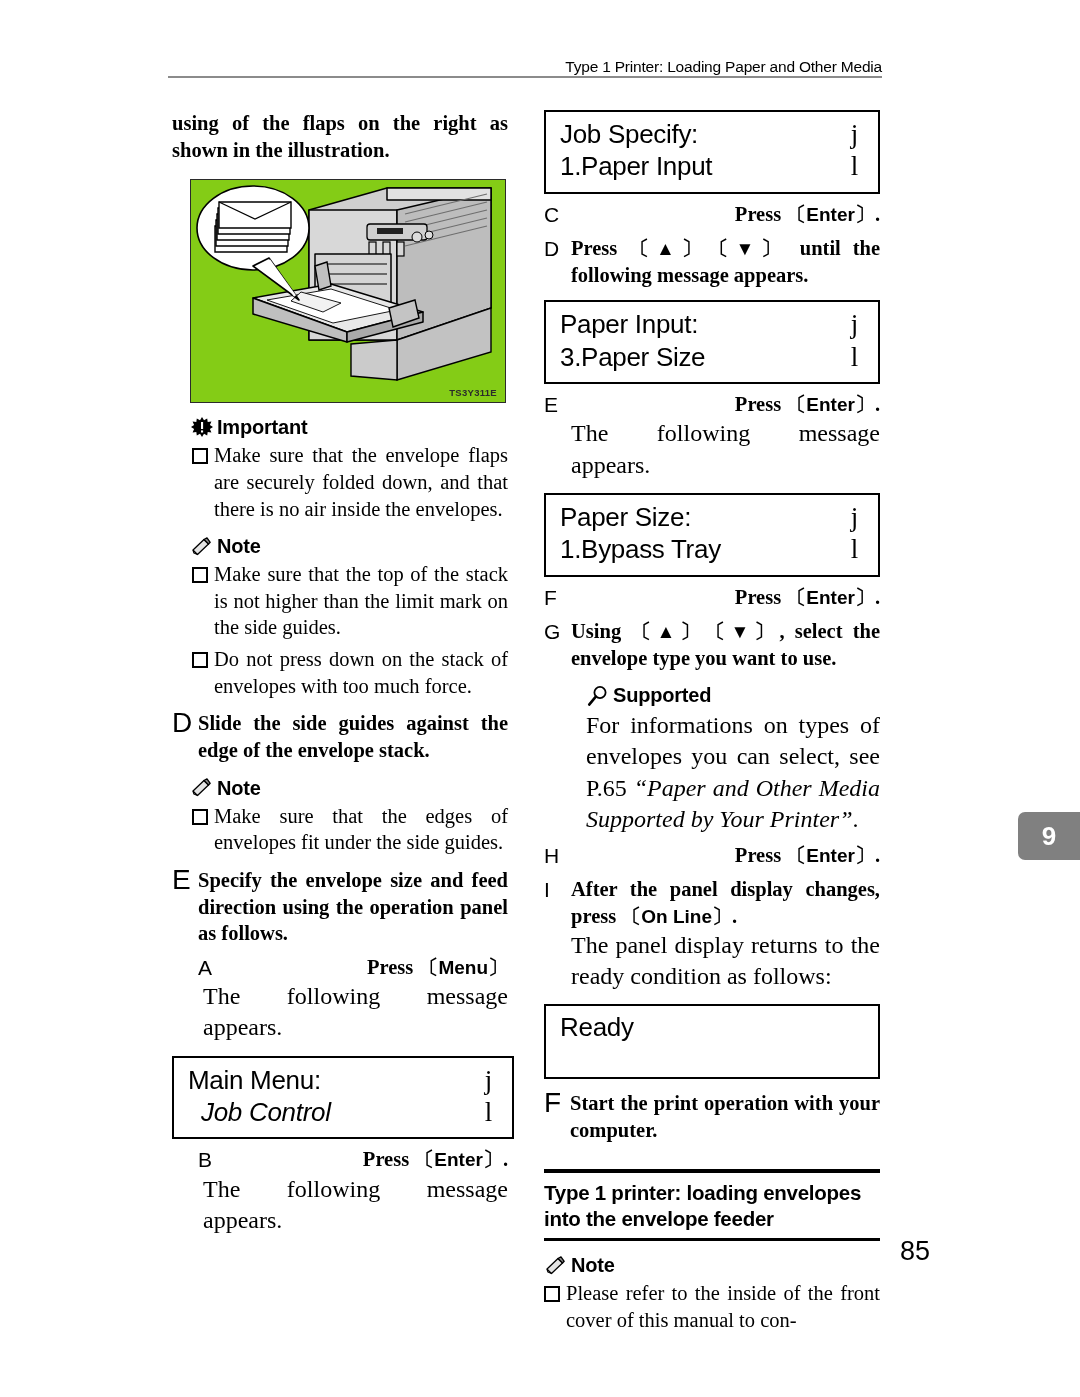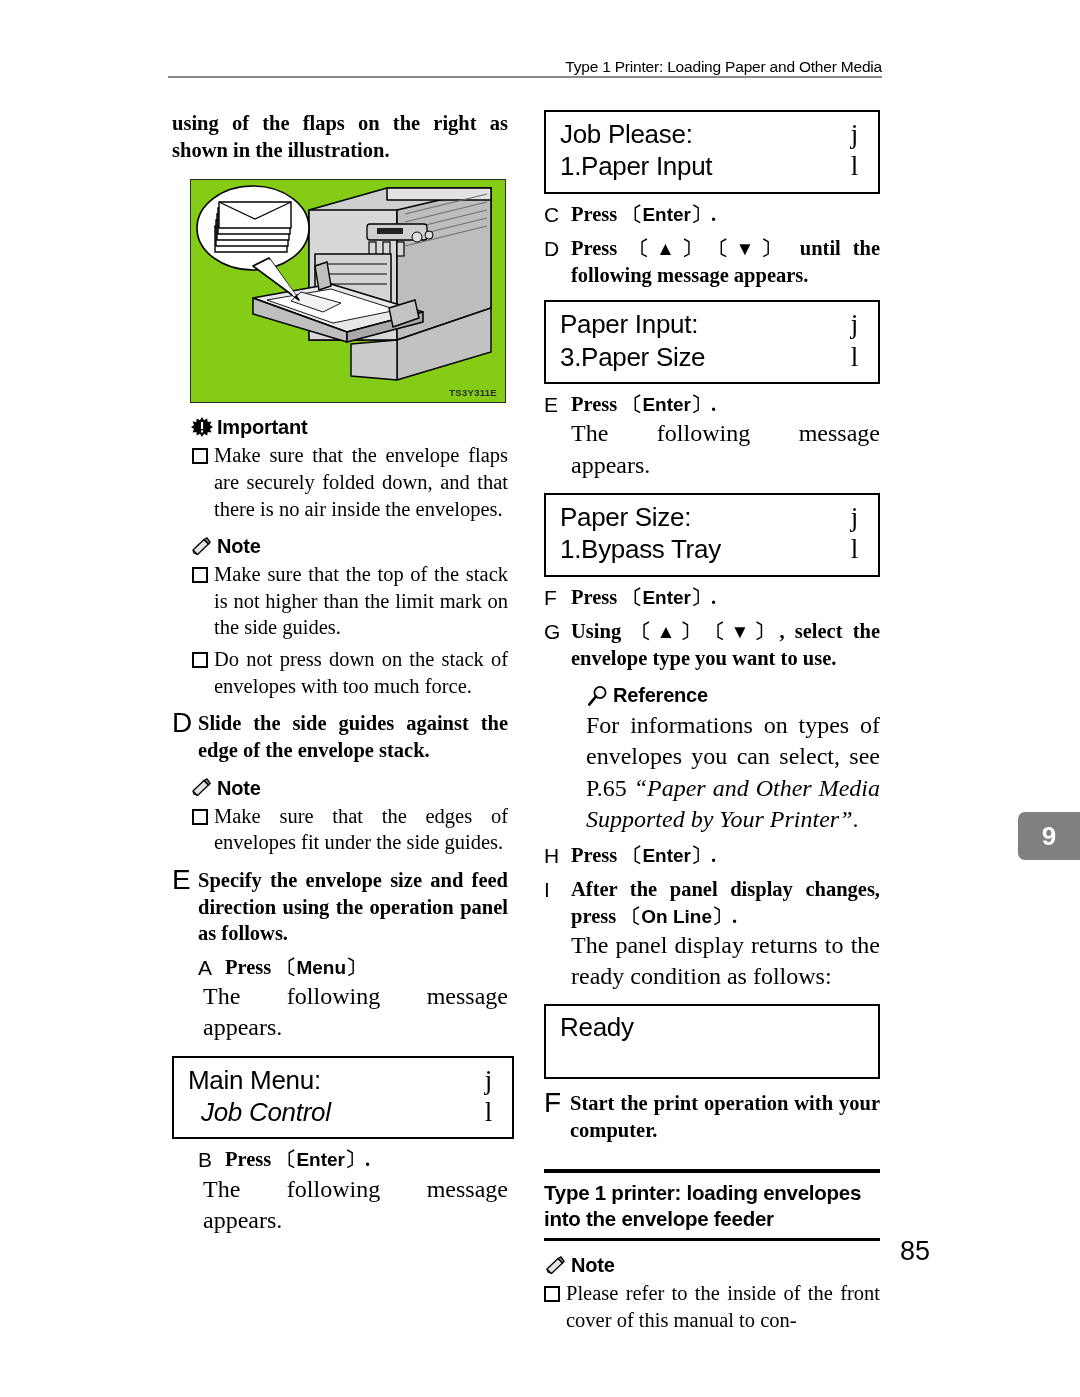--- a/index.html
+++ b/index.html
@@ -199,21 +199,21 @@
     line-height: 1.3;
     font-weight: 300;
   }
   .substep-body {
     flex: 1 1 auto;
     font-weight: bold;
     font-size: 20.5px;
     line-height: 1.30;
     text-align: justify;
   }
-  .substep-body.nojust { text-align: left; }
+  .substep-body.nojust { text-align: right; }
 
   
   .key {
     font-family: "Liberation Sans", sans-serif;
     font-weight: bold;
     font-size: 19px;
     white-space: nowrap;
   }
   .key .brk {
     font-family: "DejaVu Sans", sans-serif;
@@ -463,21 +463,21 @@
     <span class="substep-body nojust"><span>Press</span> <span class="key"><span class="brk">〔</span><span>Enter</span><span class="brk">〕</span></span><span>.</span></span>
   </div>
   <div class="indent-text">The following message appears.</div>
 
 </div>
 
 <div id="right-column" class="column">
 
   <div class="lcd" style="margin-top:0;">
     <div class="lcd-line">
-      <span>Job Please:</span>
+      <span>Job Specify:</span>
       <span class="lcd-arrow">j</span>
     </div>
     <div class="lcd-line">
       <span>1.Paper Input</span>
       <span class="lcd-arrow">l</span>
     </div>
   </div>
 
   <div class="substep" style="padding-left:0;">
     <span class="substep-letter">C</span>
@@ -527,21 +527,21 @@
     <span class="substep-body"><span>Using </span><span class="key"><span class="brk">〔</span><span>▲</span><span class="brk">〕</span></span><span class="key"><span class="brk">〔</span><span>▼</span><span class="brk">〕</span></span><span>, select the envelope type you want to use.</span></span>
   </div>
 
   <div class="admon ref-admon">
     <span class="admon-icon">
       <svg width="22" height="22" viewBox="0 0 22 22">
         <circle cx="13" cy="7.5" r="5.6" fill="none" stroke="#000" stroke-width="1.8"></circle>
         <path d="M8.8 11.6 L2.2 19.6" stroke="#000" stroke-width="2.6" stroke-linecap="round"></path>
       </svg>
     </span>
-    <span class="admon-label">Reference</span>
+    <span class="admon-label">Supported</span>
   </div>
   <div class="indent-text" style="padding-left:42px;"><span>For informations on types of envelopes you can select, see P.65 </span><span class="italic-ref">“Paper and Other Media Supported by Your Printer”</span><span>.</span></div>
 
   <div class="substep" style="padding-left:0;">
     <span class="substep-letter">H</span>
     <span class="substep-body nojust"><span>Press</span> <span class="key"><span class="brk">〔</span><span>Enter</span><span class="brk">〕</span></span><span>.</span></span>
   </div>
 
   <div class="substep" style="padding-left:0;">
     <span class="substep-letter">I</span>

